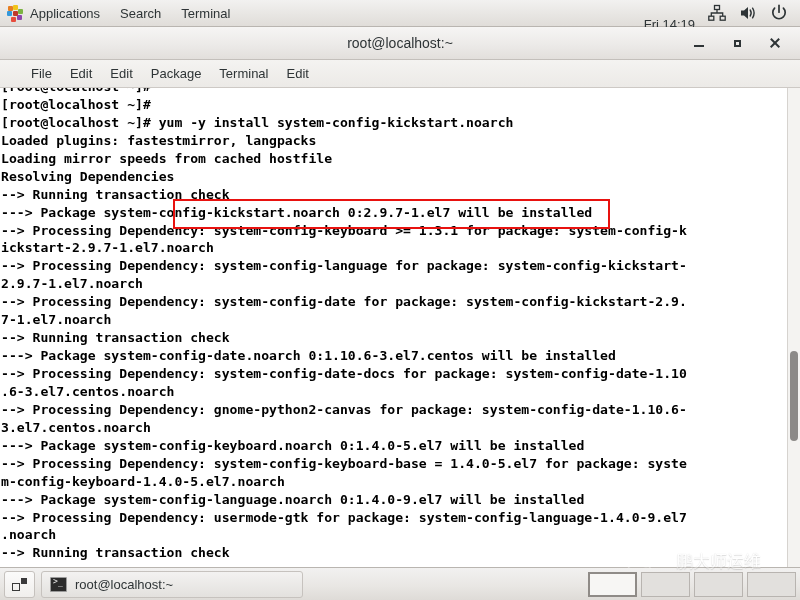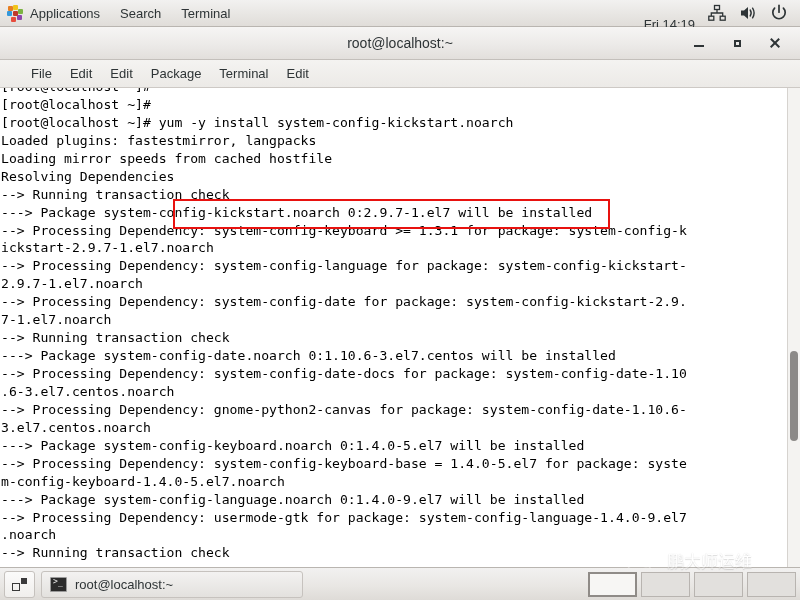--- a/index.html
+++ b/index.html
@@ -92,20 +92,21 @@
     flex: 1 1 auto;
     font-family: "DejaVu Sans Mono", "Liberation Mono", monospace;
     font-size: 13.1px;
     line-height: 17.95px;
     color: #000000;
     padding: 0 0 0 1px;
     white-space: pre;
     overflow: hidden;
     position: relative;
     margin-top: -10px;
+    font-weight: bold;
   }
   #term-text .line { height: 17.95px; }
 
   
   #cmd-highlight {
     position: absolute;
     left: 173px; top: 111px;
     width: 437px; height: 30px;
     border: 2px solid #e8120f;
     pointer-events: none;
@@ -190,21 +191,21 @@
     cursor: pointer;
   }
   .workspace.active {
     background: #f7f6f4;
     border: 2px solid #8f8b87;
   }
 
   
   #watermark {
     position: absolute; left: 625px; top: 548px;
-    display: flex; align-items: center; gap: 12px;
+    display: flex; align-items: center; gap: 21px;
     opacity: 0.33; pointer-events: none; z-index: 40;
   }
   #watermark .wm-text {
     font-size: 17px; color: #ffffff;
     font-family: "DejaVu Sans", sans-serif;
     text-shadow: 0 0 1px #9a9a9a, 0 1px 1px #8d8d8d;
     letter-spacing: 0px;
     white-space: nowrap;
   }
 </style>

